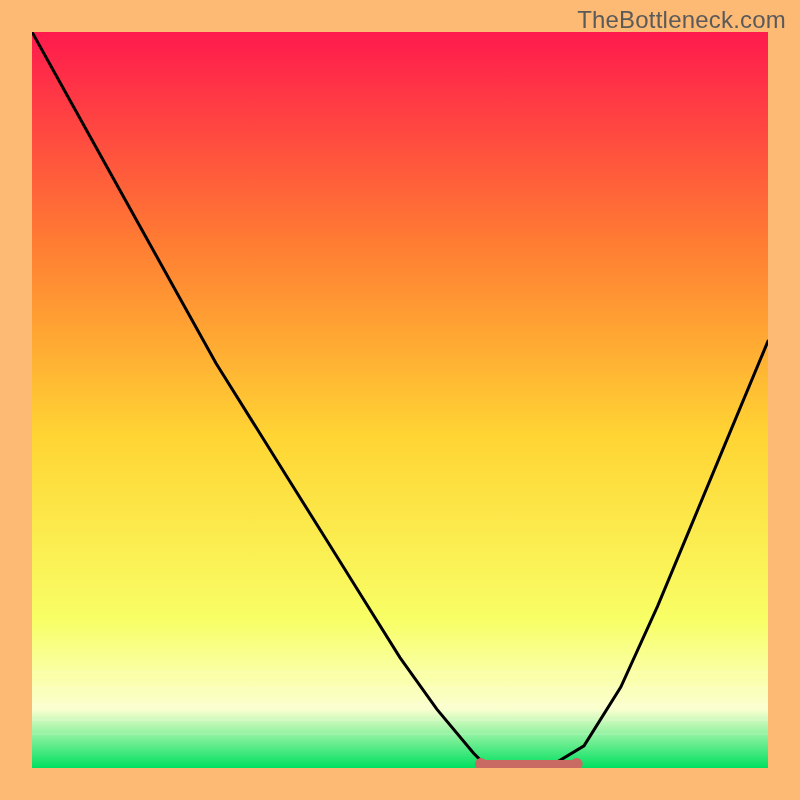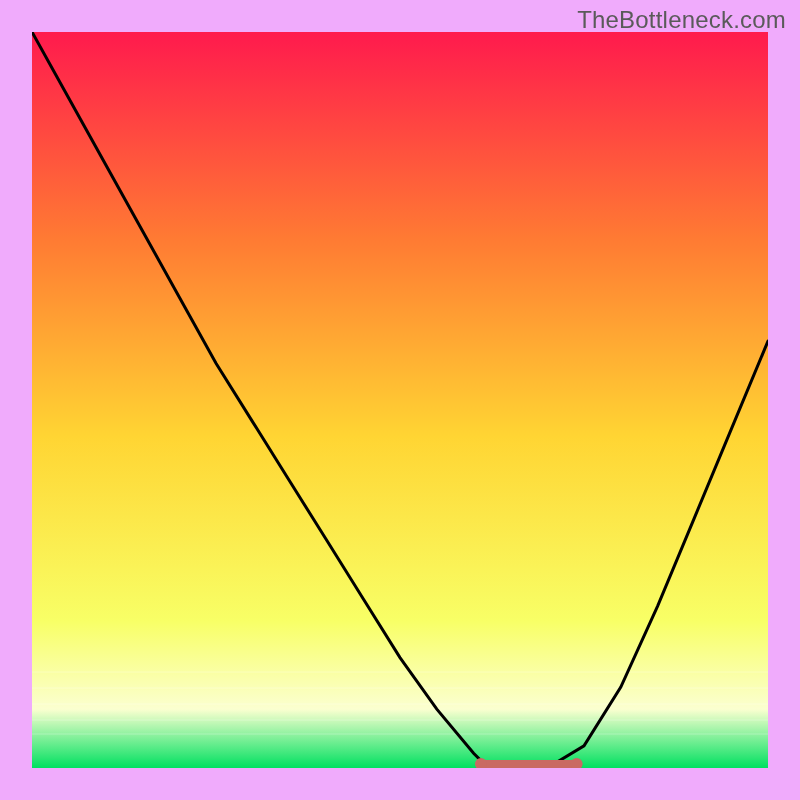--- a/index.html
+++ b/index.html
@@ -8,21 +8,21 @@
     width: 800px;
     height: 800px;
     background: #000;
     overflow: hidden;
     font-family: Arial, Helvetica, sans-serif;
   }
   .frame {
     position: relative;
     width: 800px;
     height: 800px;
-    background: #f0abfc;
+    background: #fdba74;
   }
   .watermark {
     position: absolute;
     top: 6px;
     right: 14px;
     color: #5a5a5a;
     font-size: 24px;
     font-weight: 400;
     letter-spacing: 0.2px;
     z-index: 10;

